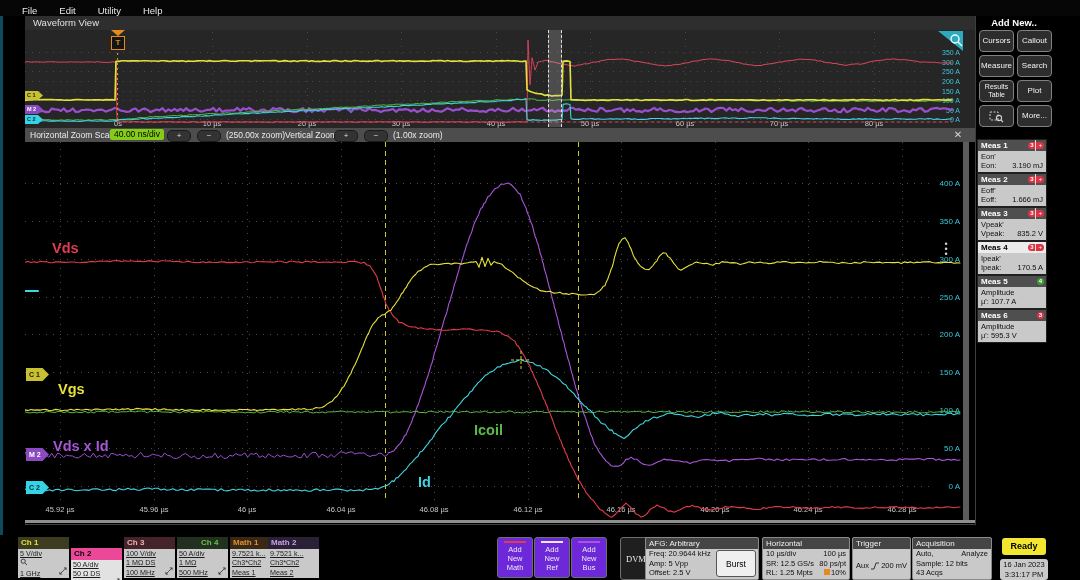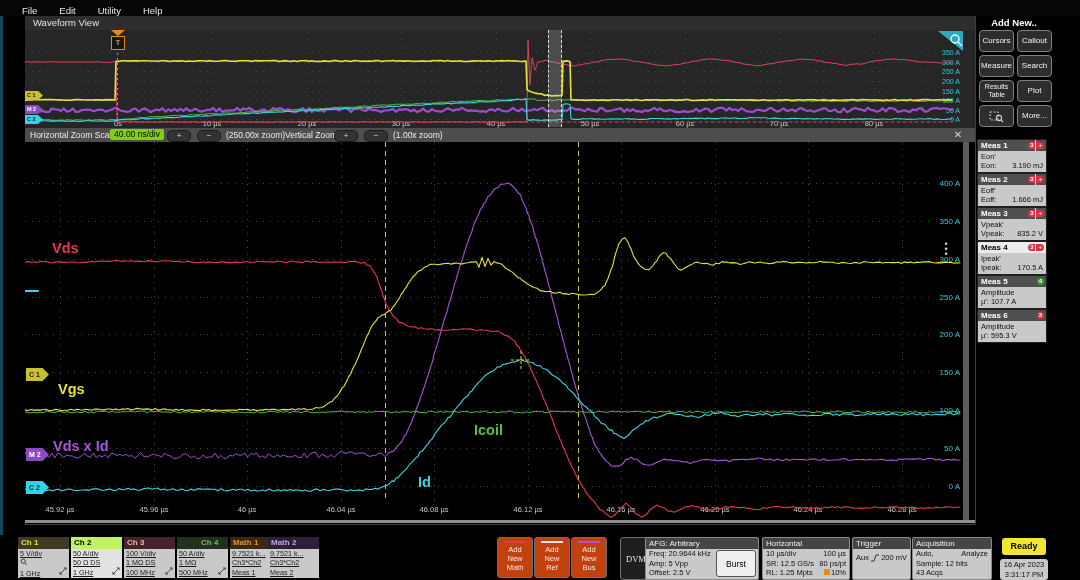--- a/index.html
+++ b/index.html
@@ -52,21 +52,21 @@
     color:#fff;font-size:6px;font-weight:bold;padding:0 2px;gap:2px;}
   .mbadge .plus{border-left:1px solid rgba(255,255,255,.8);padding-left:2px;font-weight:normal;}
   .mbody{background:#c9c9c9;color:#101010;font-size:7.5px;padding:1px 3px 2px 3px;border:1px solid #202020;border-top:none;}
   .mline2{display:flex;justify-content:space-between;}
   
   #bottombar{left:0;top:535px;width:1080px;height:45px;background:#000;}
   .chbadge{position:absolute;top:2px;width:51px;height:41px;}
   .chhdr{height:12px;font-size:8px;font-weight:bold;line-height:12px;padding-left:3px;}
   .chbody{height:29px;background:#c9c9c9;color:#1c1c1c;font-size:7.2px;line-height:9.4px;
     padding:0 2px;position:relative;text-decoration:underline;}
-  .addbtn{position:absolute;top:2px;width:34px;height:39px;background:#c2410c;border:1px solid #6f6f6f;
+  .addbtn{position:absolute;top:2px;width:34px;height:39px;background:#6d28d9;border:1px solid #6f6f6f;
     border-radius:3px;color:#ececec;font-size:7.5px;text-align:center;line-height:9px;}
   .addbtn .bar{width:22px;height:2px;margin:3px auto 2px auto;}
   #dvm{left:620px;top:537px;width:30px;height:41px;background:#1f1f1f;border:1px solid #6f6f6f;border-radius:3px;
     color:#ececec;font-size:8.5px;display:flex;align-items:center;justify-content:center;font-family:Liberation Serif, serif;}
   .panel{position:absolute;top:537px;height:41px;background:#c9c9c9;border:1px solid #8a8a8a;border-radius:2px;overflow:hidden;}
   .phdr{height:11px;background:#454545;color:#f0f0f0;font-size:8px;line-height:11px;padding-left:3px;}
   .prow{color:#111;font-size:7.5px;line-height:9.6px;padding:0 3px;display:flex;justify-content:space-between;}
   #afg{left:645px;width:112px;}
   #burst{position:absolute;right:2px;top:12px;width:38px;height:25px;background:#efefef;border:1px solid #555;
     border-radius:3px;font-size:8.5px;color:#000;display:flex;align-items:center;justify-content:center;text-align:right;}
@@ -330,21 +330,21 @@
             <circle cx="3.2" cy="3.2" r="2.1" fill="none" stroke="#333" stroke-width="0.9"></circle>
             <line x1="4.8" y1="4.8" x2="7" y2="7" stroke="#333" stroke-width="0.9"></line>
           </svg></div>
         <div>1 GHz</div>
         <span style="position: absolute; right: 2px; bottom: 1px;"><svg width="8" height="8" viewBox="0 0 9 9">
             <path d="M1 8 L8 1 M1 8 l2.5 0 M1 8 l0 -2.5 M8 1 l-2.5 0 M8 1 l0 2.5" stroke="#333" stroke-width="0.9" fill="none"></path>
           </svg></span>
       </div>
     </div>
     <div class="chbadge" style="left: 71px; top: 537px; position: absolute;">
-      <div class="chhdr" style="background: #bef264; color: rgb(0, 0, 0);">Ch 2</div>
+      <div class="chhdr" style="background: #ec4899; color: rgb(0, 0, 0); margin-top: 11px;">Ch 2</div>
       <div class="chbody" style="background: rgb(226, 226, 226);">
         <div>50 A/div</div>
         <div>50 Ω  DS</div>
         <div>1 GHz</div>
         <span style="position: absolute; right: 2px; bottom: 1px;"><svg width="8" height="8" viewBox="0 0 9 9">
             <path d="M1 8 L8 1 M1 8 l2.5 0 M1 8 l0 -2.5 M8 1 l-2.5 0 M8 1 l0 2.5" stroke="#333" stroke-width="0.9" fill="none"></path>
           </svg></span>
       </div>
     </div>
     <div class="chbadge" style="left: 124px; top: 537px; position: absolute;">
@@ -412,21 +412,21 @@
       <span>80 ps/pt</span>
     </div>
   <div class="prow">
       <span>RL: 1.25 Mpts</span>
       <span><i class="pctico"></i><span>10%</span></span>
     </div>
 </div>
 
 <div class="panel" id="trigpanel">
   <div class="phdr">Trigger</div>
-  <div class="prow" style="margin-top:4px">
+  <div class="prow" style="margin-top:12px">
     <span>Aux</span>
     <svg width="10" height="10" viewBox="0 0 10 10">
       <polyline points="1,8 4,8 6,2 9,2" fill="none" stroke="#333" stroke-width="1"></polyline>
     </svg>
     <span>200 mV</span>
   </div>
 </div>
 
 <div class="panel" id="acq">
   <div class="phdr">Acquisition</div>
@@ -437,15 +437,15 @@
   <div class="prow">
       <span>Sample: 12 bits</span>
     </div>
   <div class="prow">
       <span>43 Acqs</span>
     </div>
 </div>
 
 <div class="abs" id="ready">Ready</div>
 <div class="abs" id="datebox">
-  <span>16 Apr 2023</span><br>
+  <span>16 Jan 2023</span><br>
   <span>3:31:17 PM</span>
 </div>
 
 </body></html>

